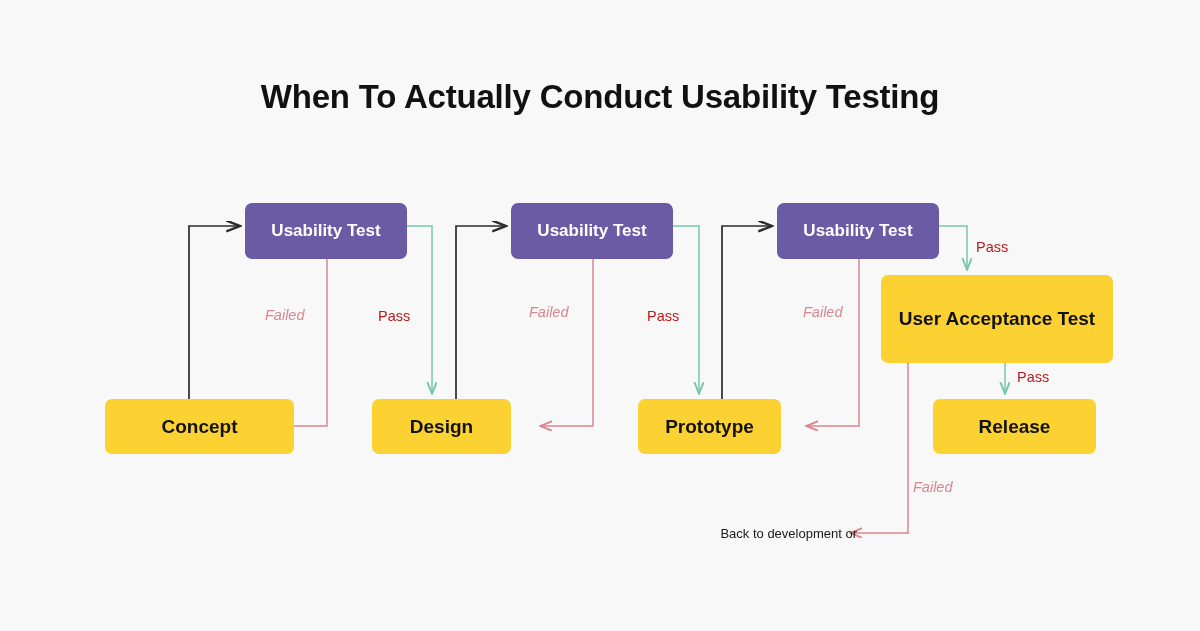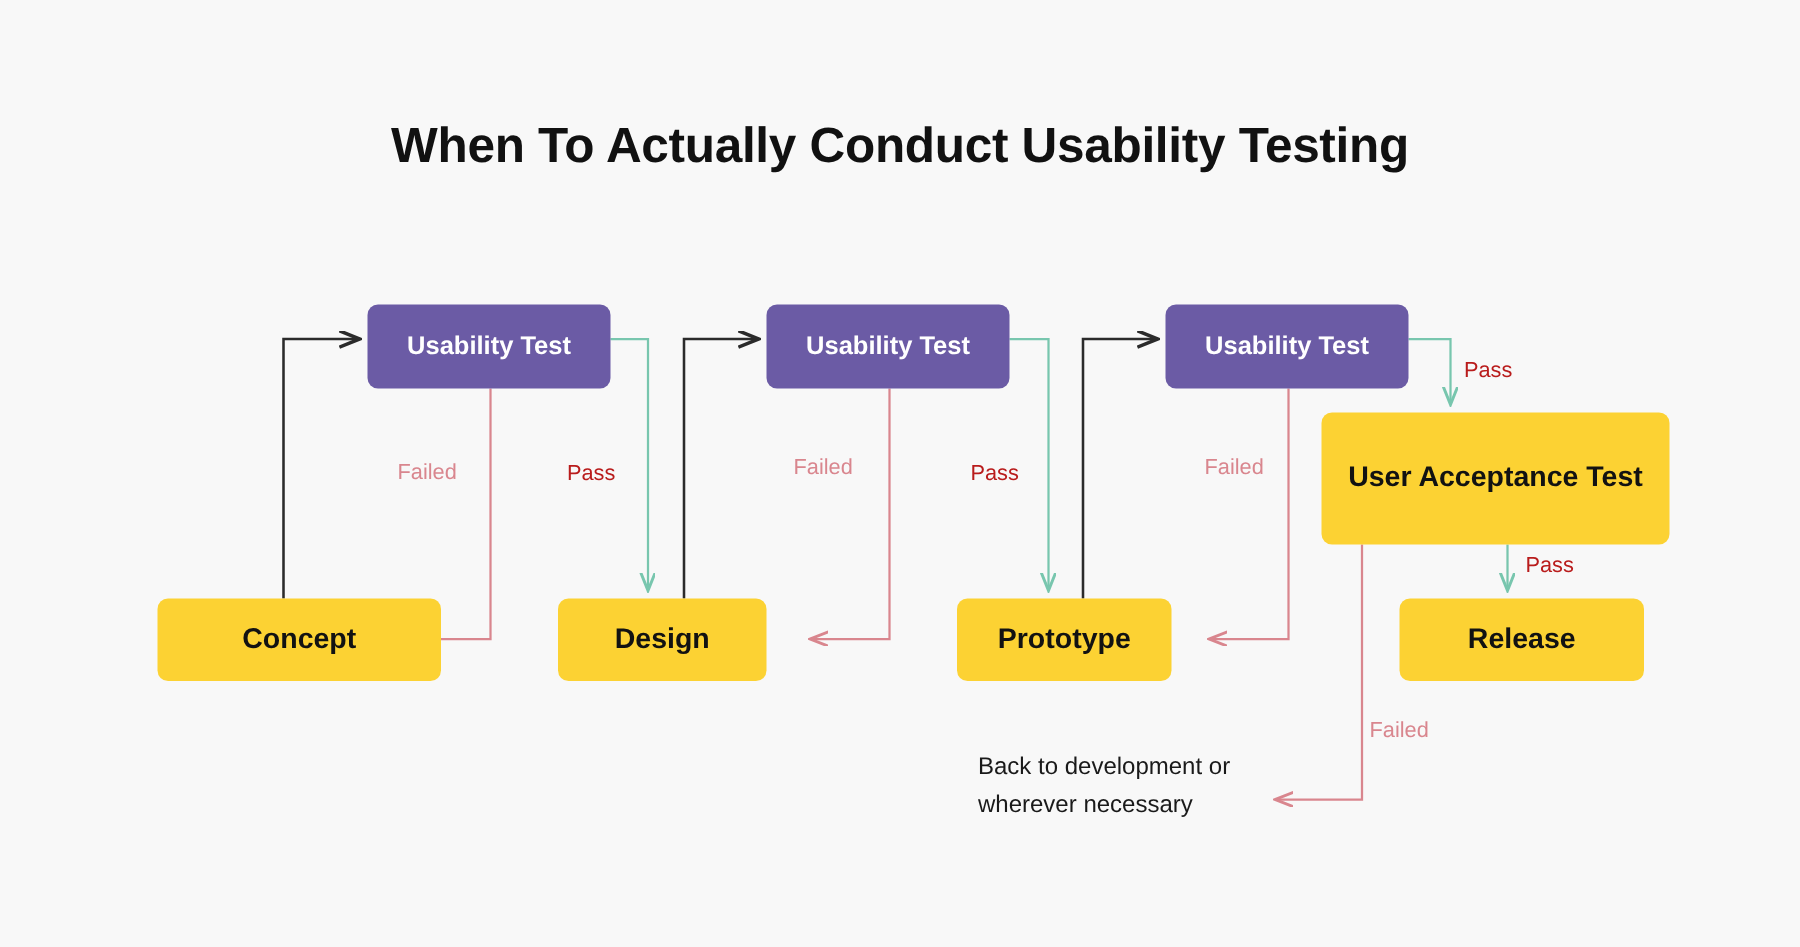--- a/index.html
+++ b/index.html
@@ -51,28 +51,29 @@
     color: #121212;
     font-size: 19px;
     font-weight: bold;
   }
   .edge-label {
     position: absolute;
     font-size: 14.5px;
     white-space: nowrap;
   }
   .label-pass { color: #b91c1c; }
-  .label-failed { color: #D9868E; }
+  .label-failed { color: #D9868E; font-style: italic; }
   .note {
     position: absolute;
-    font-size: 16px;
+    font-size: 13px;
     color: #1A1A1A;
-    text-align: left;
+    text-align: right;
     line-height: 1.55;
     white-space: nowrap;
+    margin-top: 24px;
   }
 </style>
 </head>
 <body>
 
 <div id="page-title">When To Actually Conduct Usability Testing</div>
 
 <svg id="diagram" width="1200" height="631">
   <defs>
     <marker id="ah-black" markerWidth="9" markerHeight="9" refX="7.5" refY="3.2" orient="auto">
@@ -139,14 +140,13 @@
 <div class="edge-label label-pass" style="left:378px;top:308px;">Pass</div>
 <div class="edge-label label-failed" style="left:529px;top:304px;">Failed</div>
 <div class="edge-label label-pass" style="left:647px;top:308px;">Pass</div>
 <div class="edge-label label-failed" style="left:803px;top:304px;">Failed</div>
 <div class="edge-label label-pass" style="left:976px;top:239px;">Pass</div>
 <div class="edge-label label-pass" style="left:1017px;top:369px;">Pass</div>
 <div class="edge-label label-failed" style="left:913px;top:479px;">Failed</div>
 
 <div class="note" style="left:652px;top:500px;width:205px;">
   <div>Back to development or</div>
-  <div>wherever necessary</div>
 </div>
 
 </body></html>

